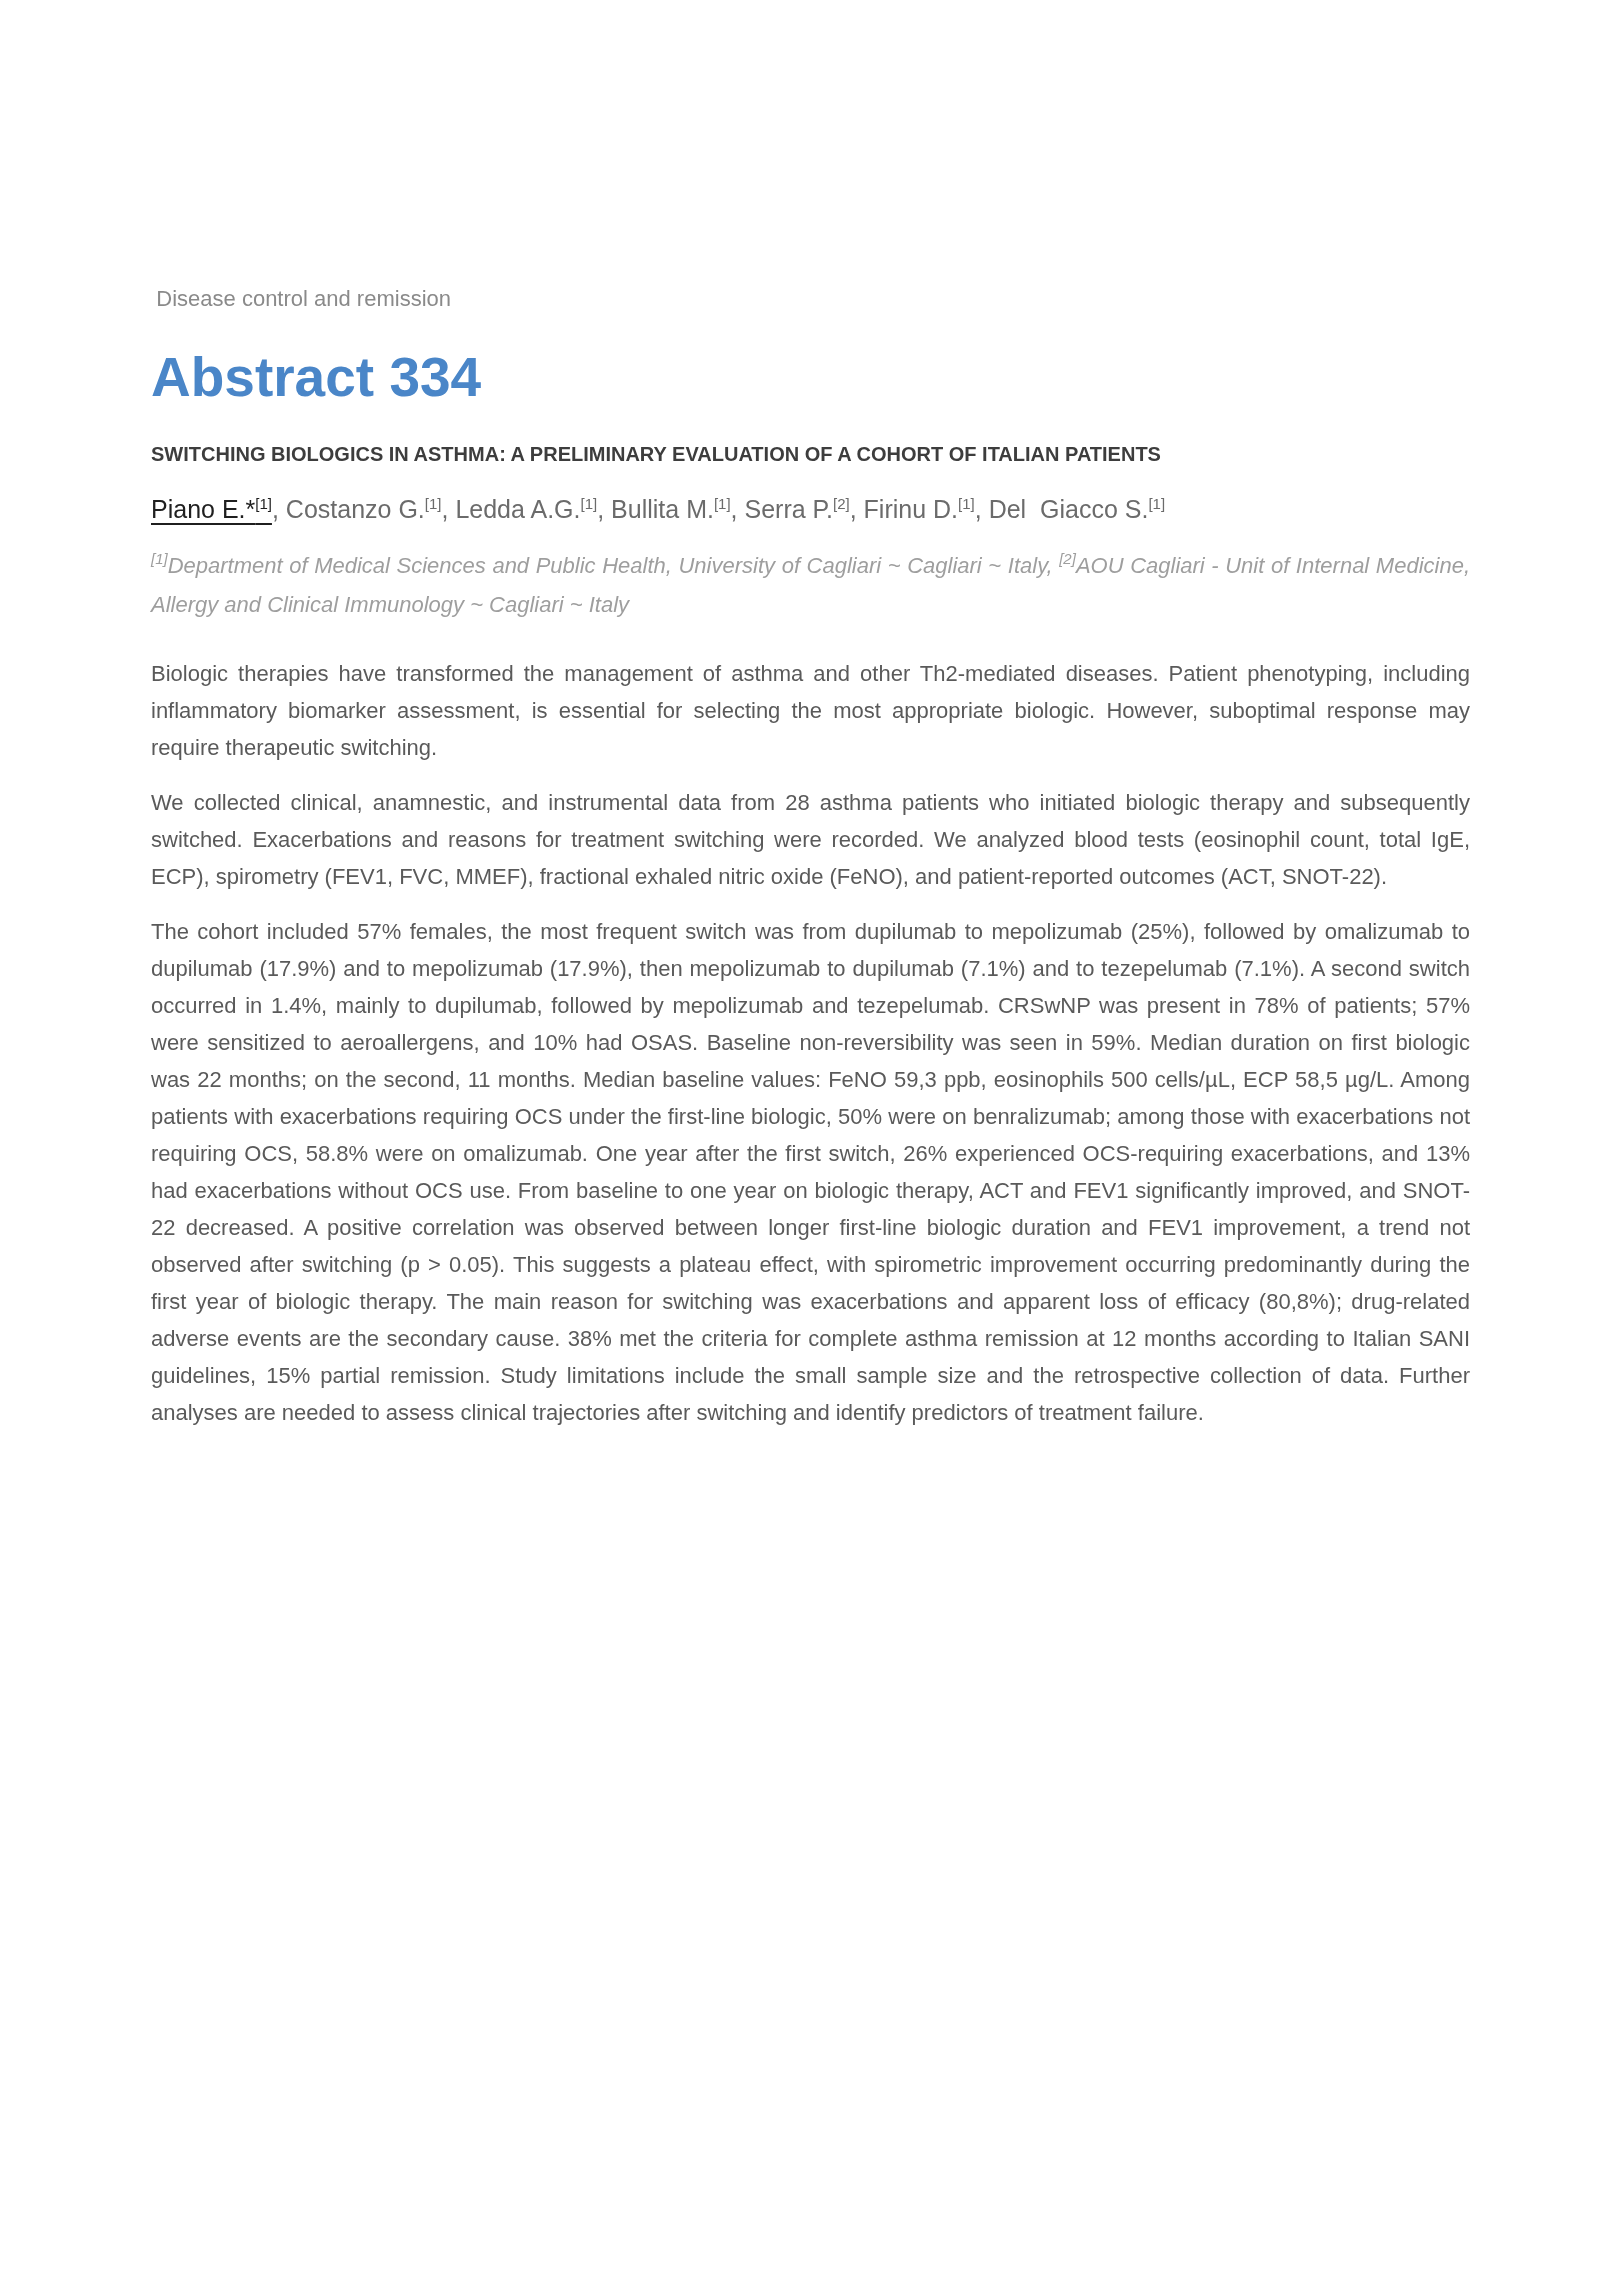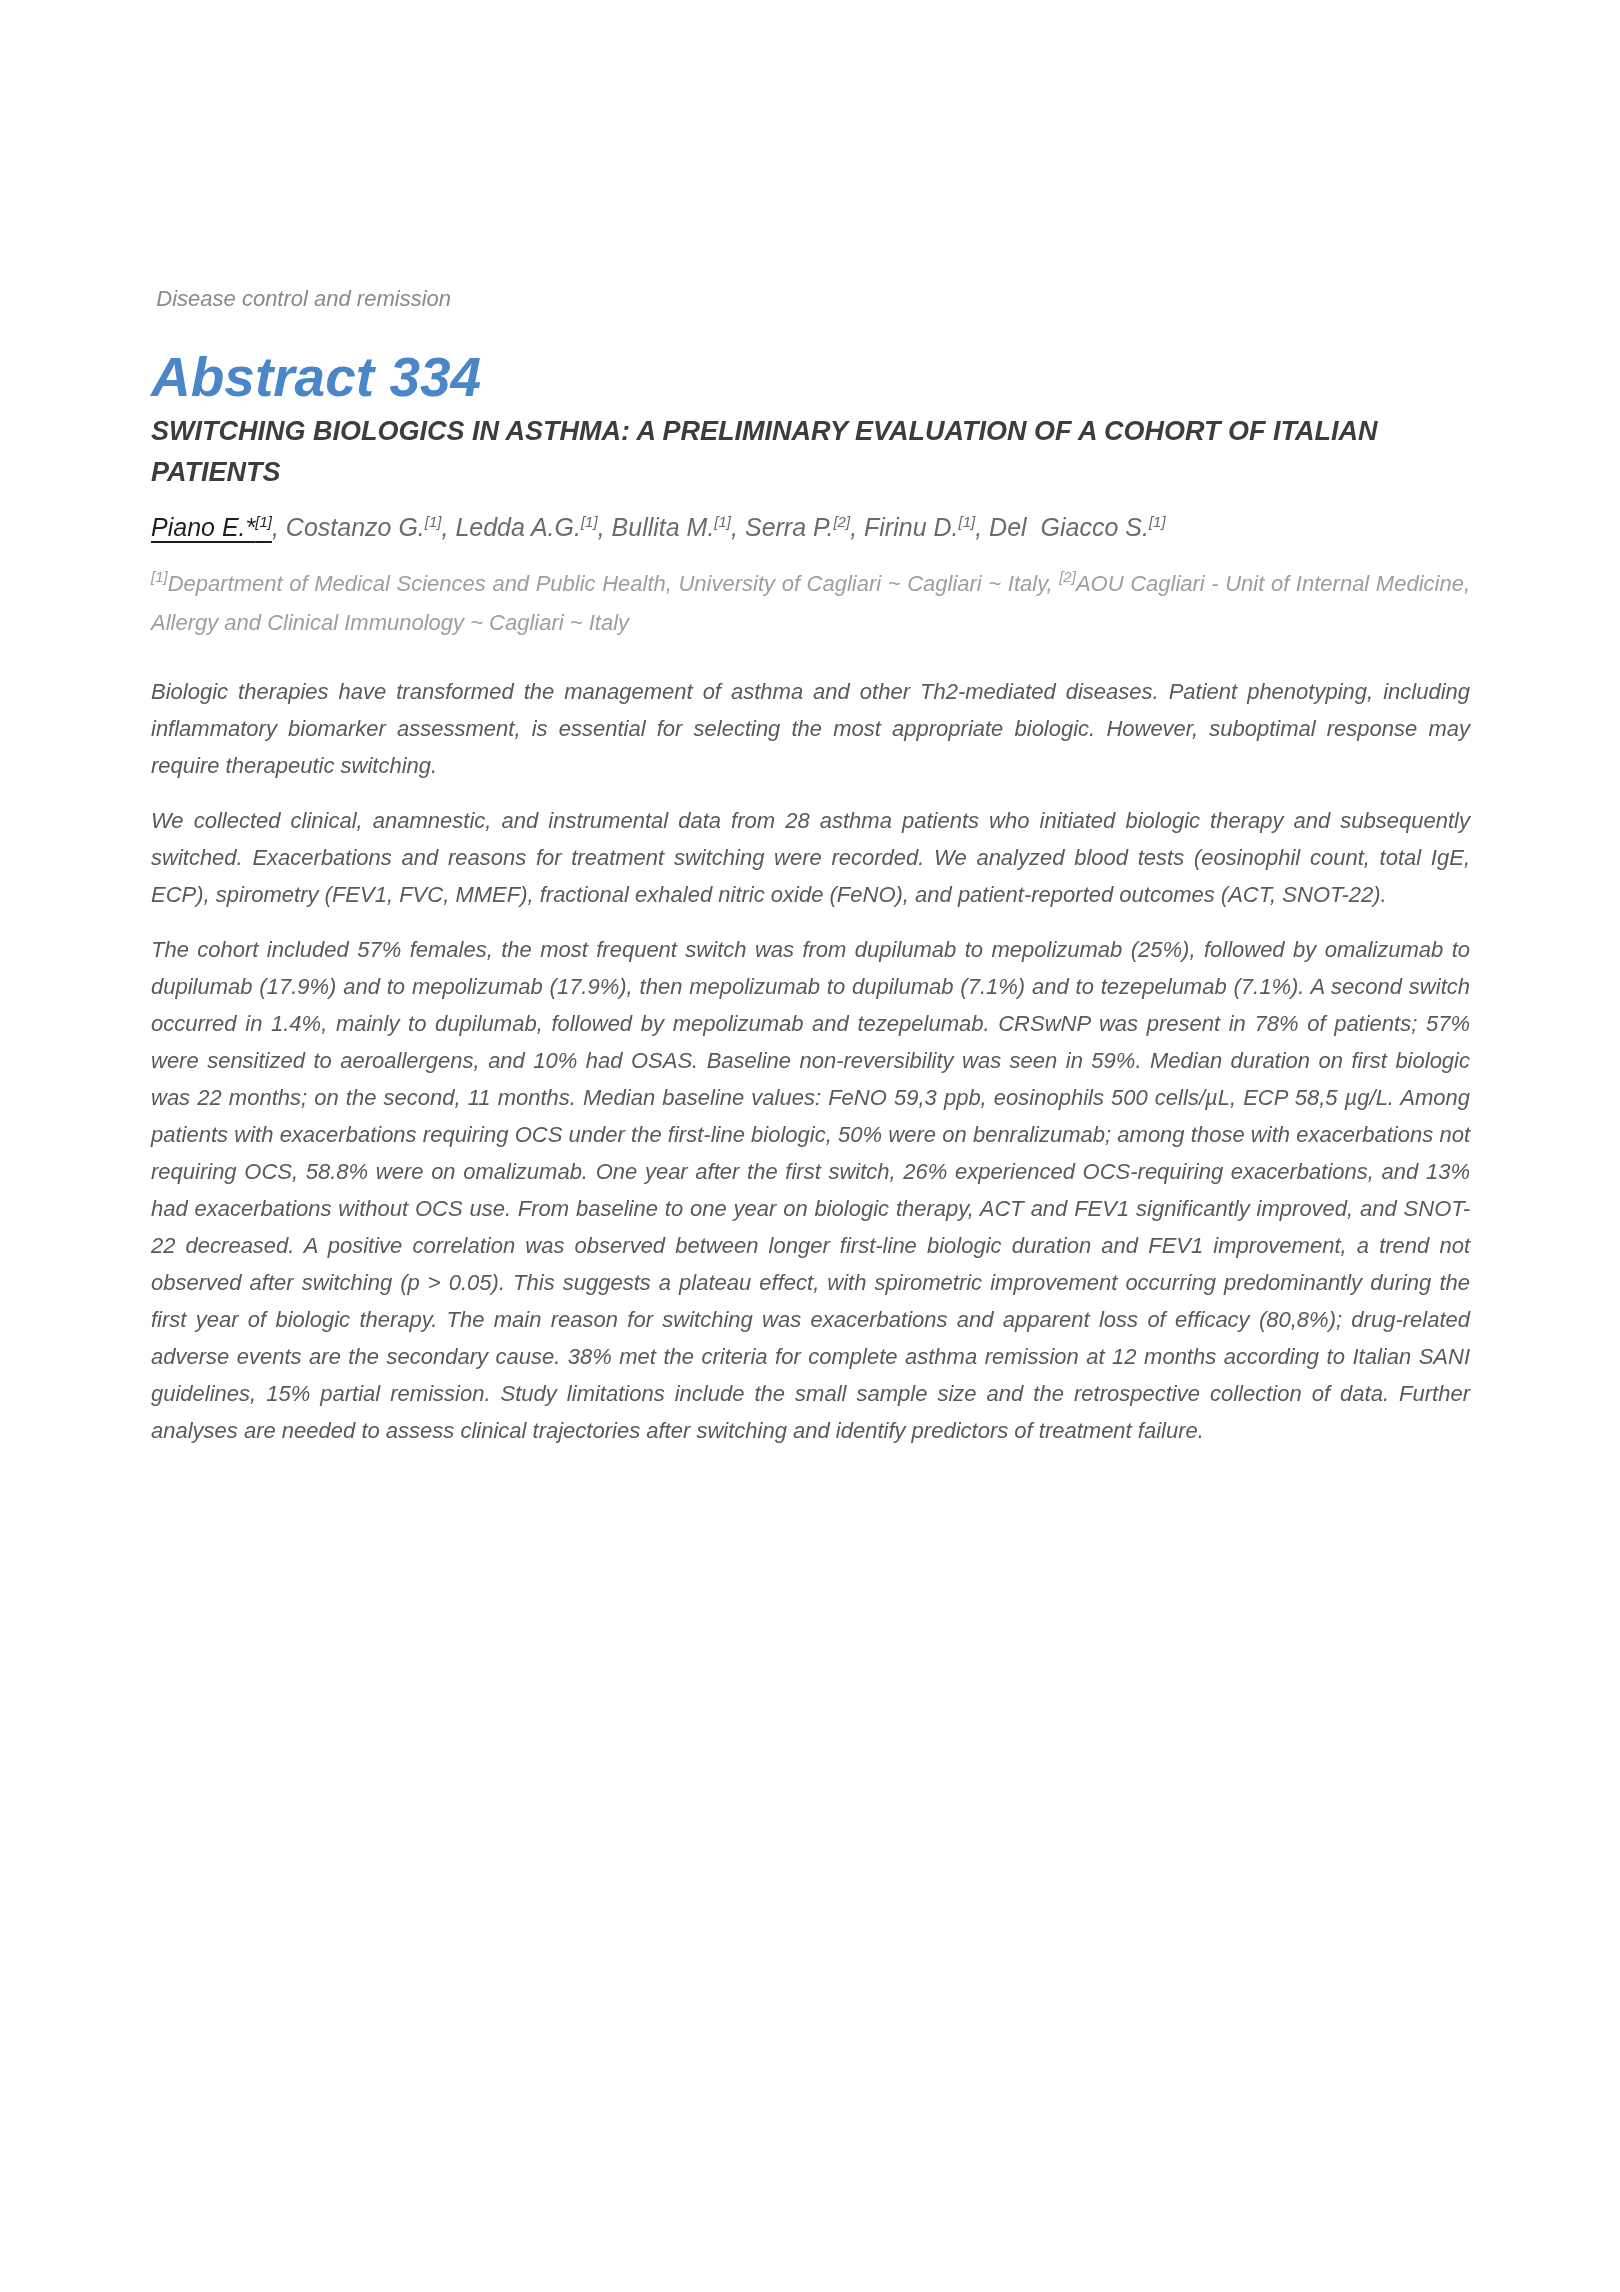--- a/index.html
+++ b/index.html
@@ -5,21 +5,21 @@
   :root {
     --accent-blue: #4a86c8;
     --title-gray: #3d3d3d;
     --body-gray: #5a5a5a;
     --authors-gray: #6b6b6b;
     --first-author-black: #1f1f1f;
     --affiliation-gray: #9e9e9e;
     --label-gray: #8a8a8a;
     --page-bg: #ffffff;
   }
-  * { margin: 0; padding: 0; box-sizing: border-box; font-style: italic; }
+  * { margin: 0; padding: 0; box-sizing: border-box; }
   html, body { background: var(--page-bg); }
   body {
     width: 1621px;
     min-height: 2293px;
     font-family: "Liberation Sans", "DejaVu Sans", sans-serif;
     background: var(--page-bg);
   }
   .page {
     position: relative;
     width: 1621px;
@@ -35,22 +35,22 @@
   }
   .abstract-number {
     margin-top: 39px;
     font-size: 55px;
     line-height: 52px;
     font-weight: bold;
     color: var(--accent-blue);
     letter-spacing: 0px;
   }
   .title {
-    margin-top: 8px;
-    font-size: 27px;
+    margin-top: 31px;
+    font-size: 20px;
     line-height: 41px;
     font-weight: bold;
     color: var(--title-gray);
   }
   .authors {
     margin-top: 18px;
     font-size: 25px;
     line-height: 32px;
     color: var(--authors-gray);
     white-space: pre-wrap;

